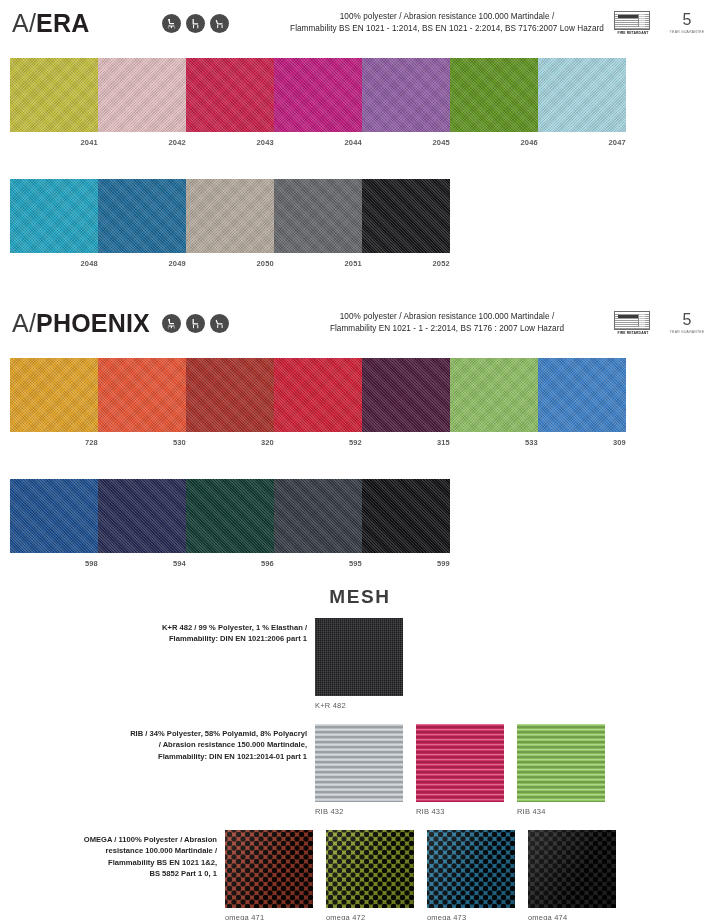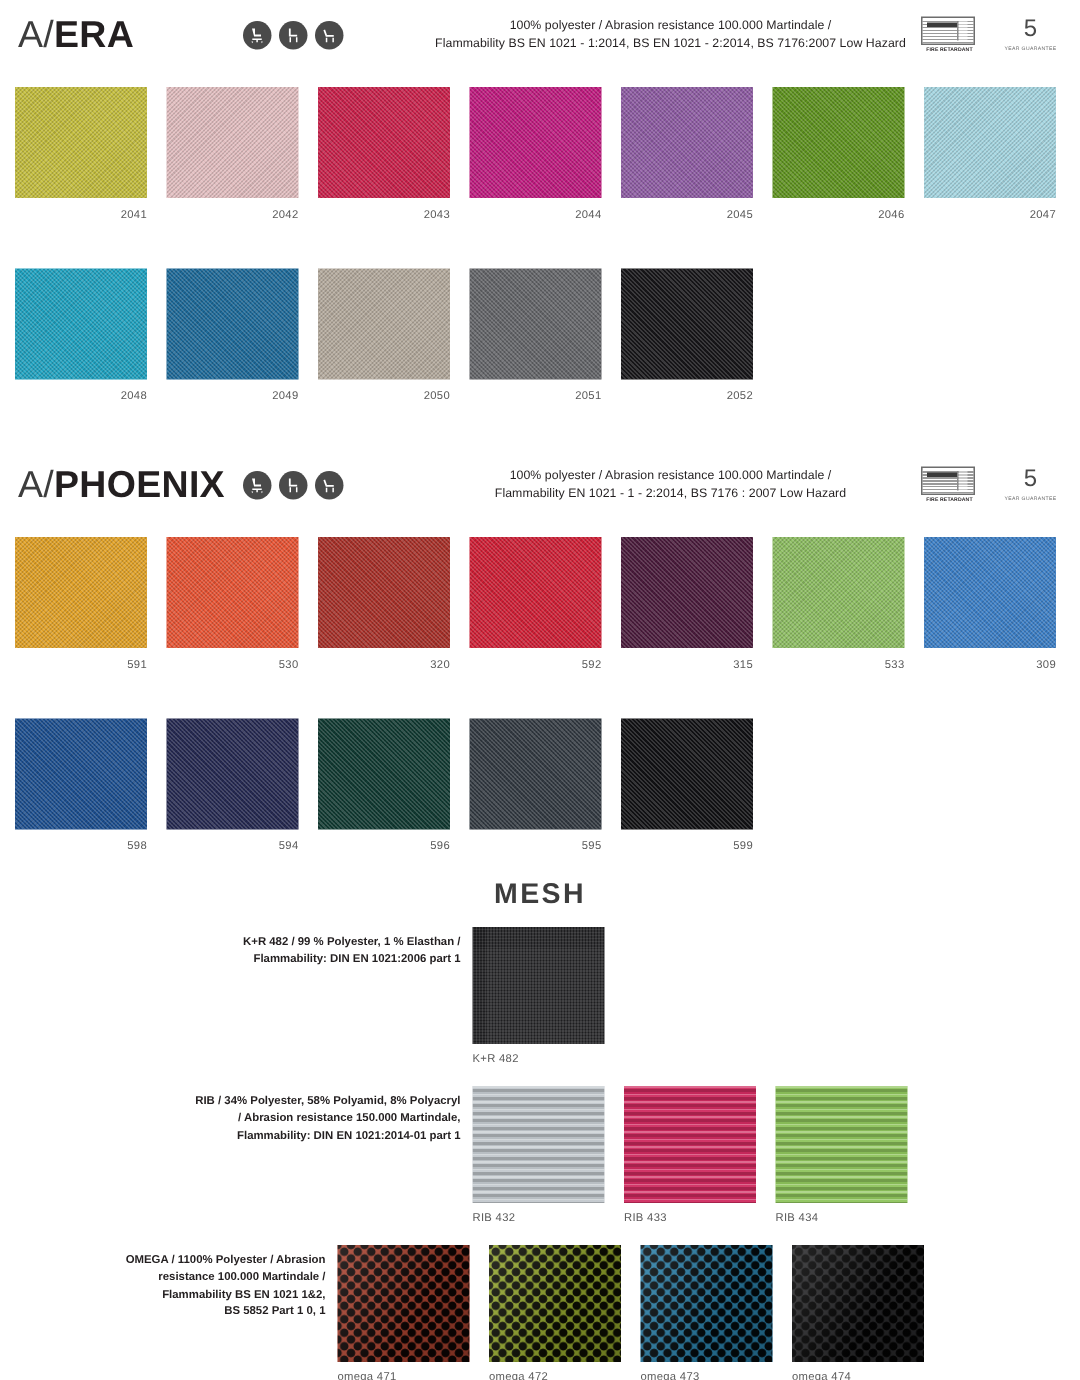--- a/index.html
+++ b/index.html
@@ -54,21 +54,21 @@
     background:repeating-linear-gradient(#c9c9c9 0 1px,#ffffff 1px 2px);
     border-left:1px solid #8a8a8a;
   }
   .fr-badge .fr-cap{font-size:3.4px;font-weight:bold;letter-spacing:.1px;margin-top:1px;color:#231f20;}
 
   .guar{text-align:center;width:42px;}
   .guar .num{font-size:16px;font-weight:300;line-height:1;color:#4a4a4a;}
   .guar .cap{font-size:3.4px;letter-spacing:.25px;color:#6a6a6a;margin-top:2px;}
 
   
-  .sw-row{display:flex;padding:12px 10px;box-sizing:border-box;gap:13px;}
+  .sw-row{display:flex;padding:12px 10px;box-sizing:border-box;font-weight:bold;}
   .sw-cell{width:88px;}
   .sw{
     width:88px;height:74px;position:relative;overflow:hidden;
   }
   .sw .tex{
     position:absolute;inset:0;
     background-image:
       repeating-linear-gradient(45deg,rgba(255,255,255,.16) 0 1px,transparent 1px 2px),
       repeating-linear-gradient(-45deg,rgba(0,0,0,.14) 0 1px,transparent 1px 2px);
     mix-blend-mode:normal;
@@ -300,21 +300,21 @@
         <div class="cap">YEAR GUARANTEE</div>
       </div>
     </div>
   </div>
 
   <div class="sw-row">
     <div class="sw-cell">
         <div class="sw" style="background:#e0a127">
           <span class="tex"></span>
         </div>
-        <div class="sw-label">591</div>
+        <div class="sw-label">728</div>
       </div>
     <div class="sw-cell">
         <div class="sw" style="background:#e75434">
           <span class="tex"></span>
         </div>
         <div class="sw-label">530</div>
       </div>
     <div class="sw-cell">
         <div class="sw" style="background:#a73029">
           <span class="tex"></span>

